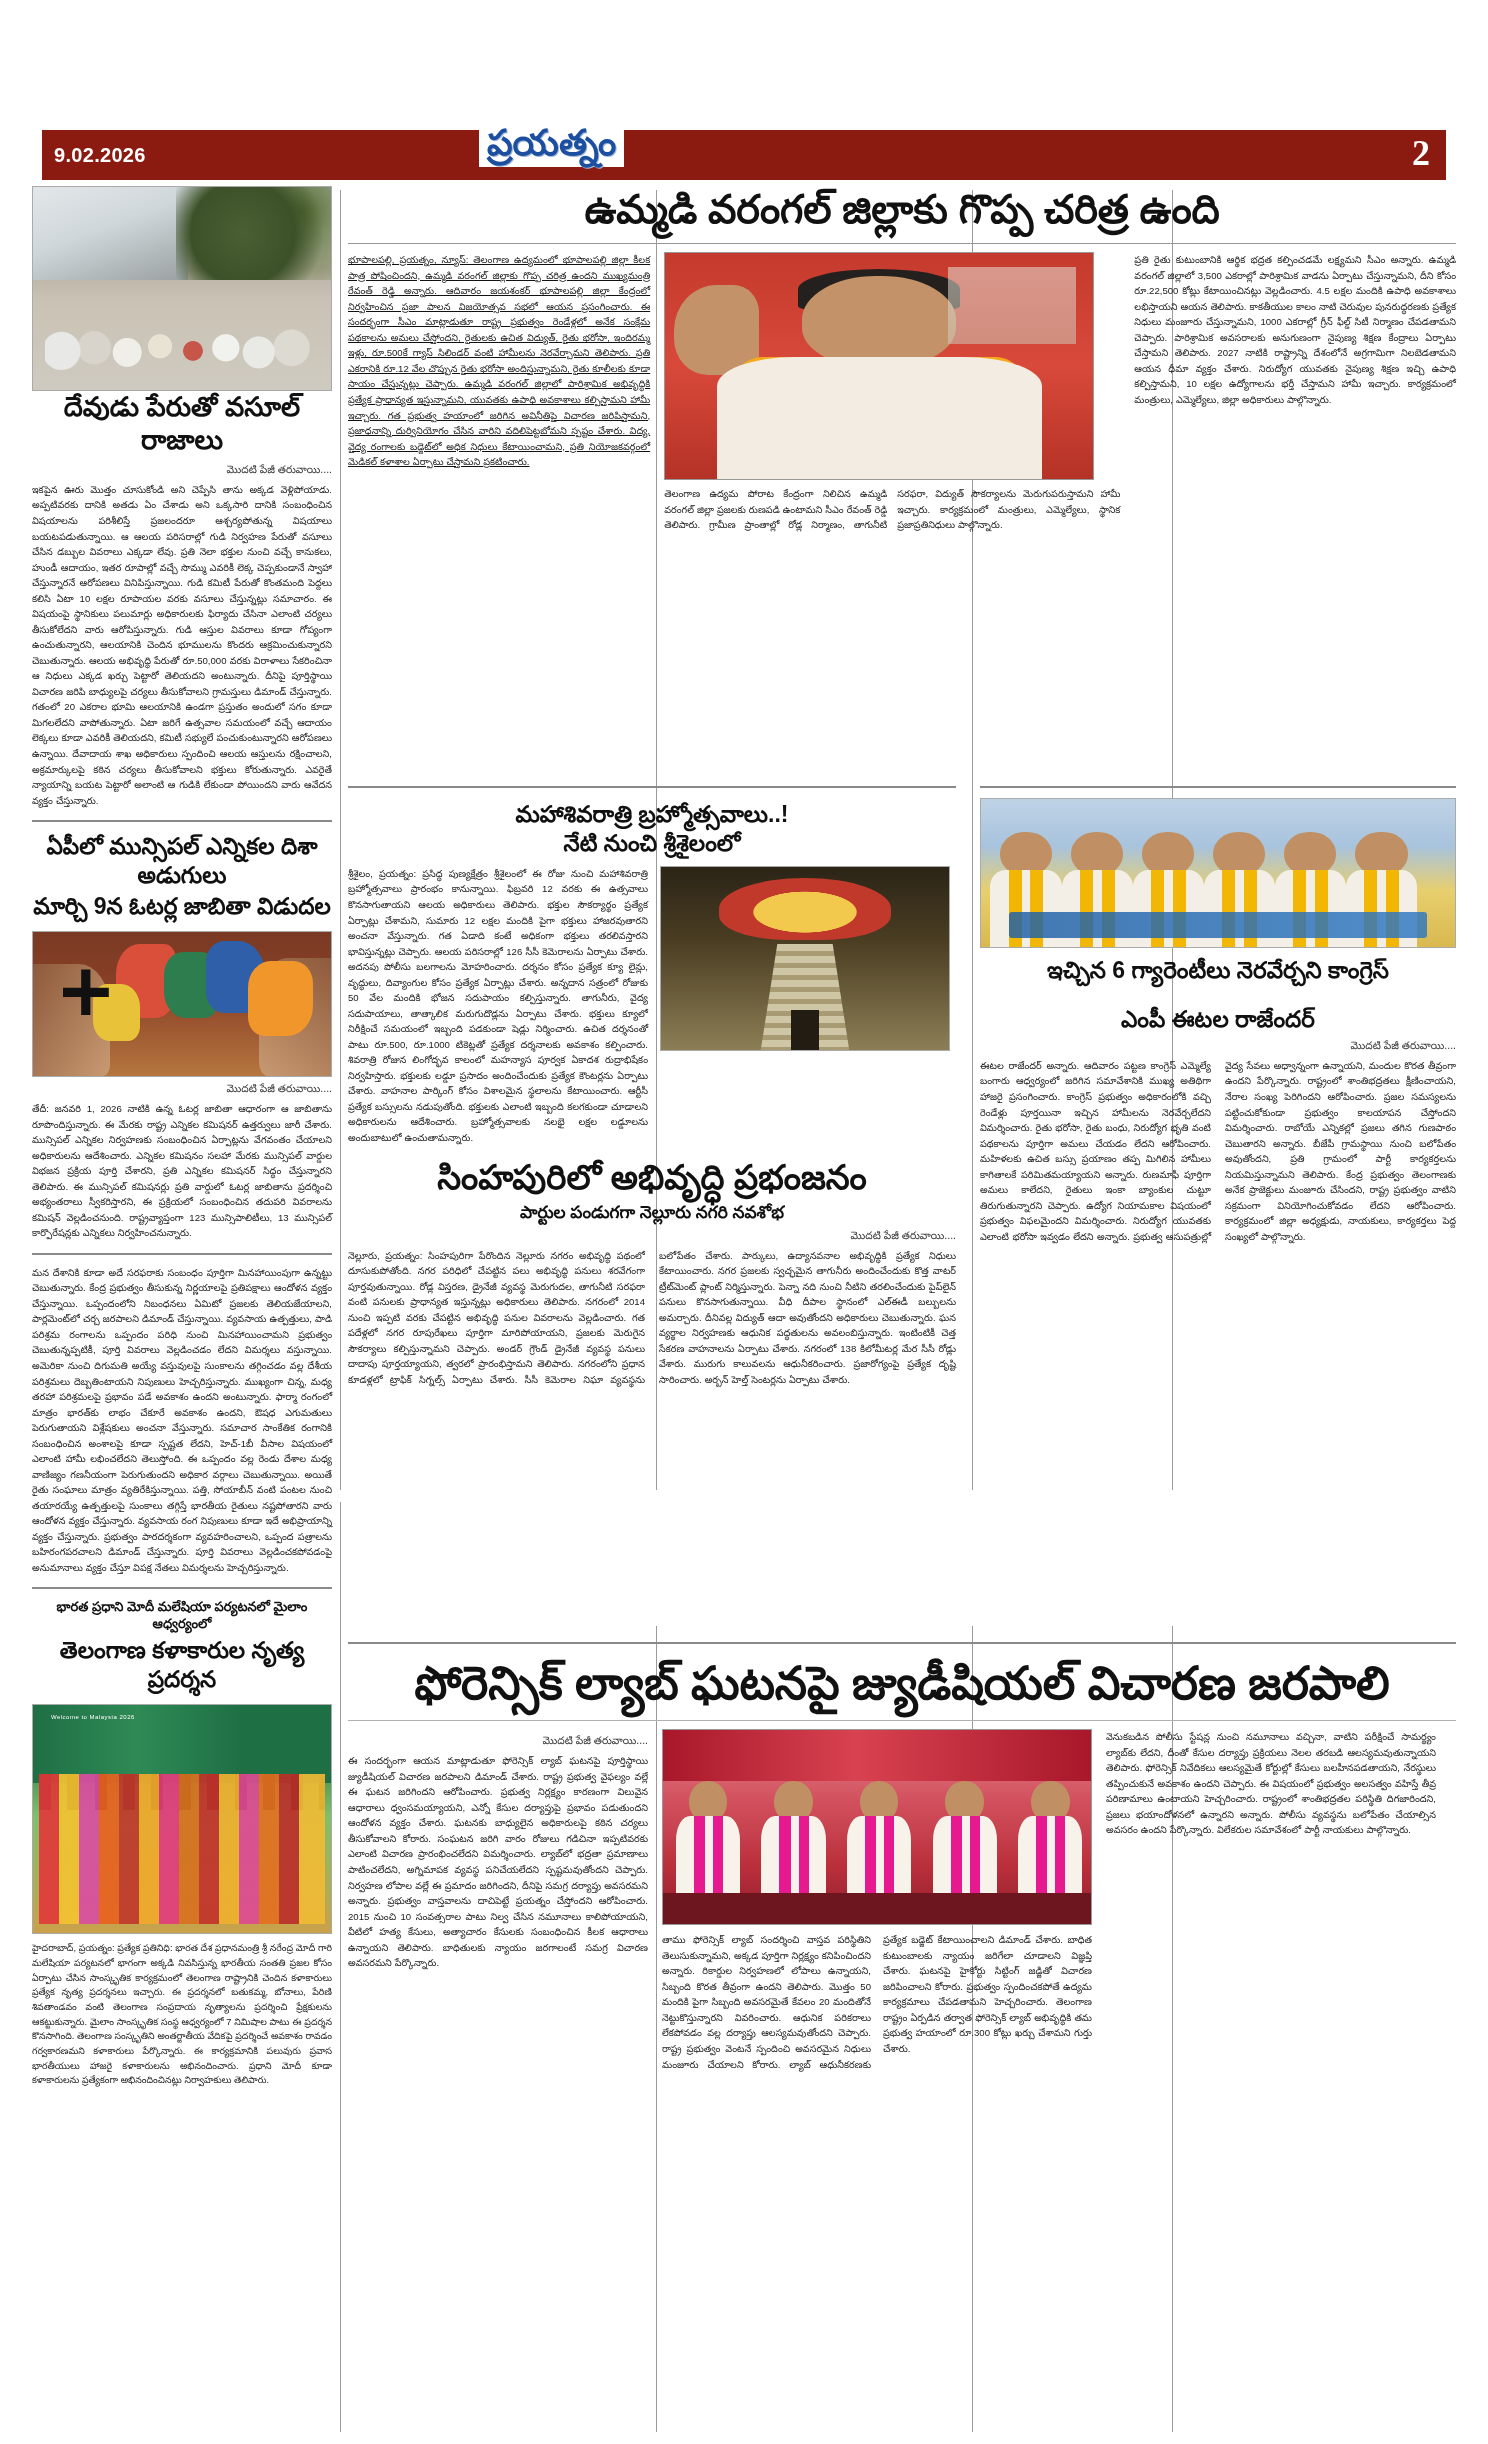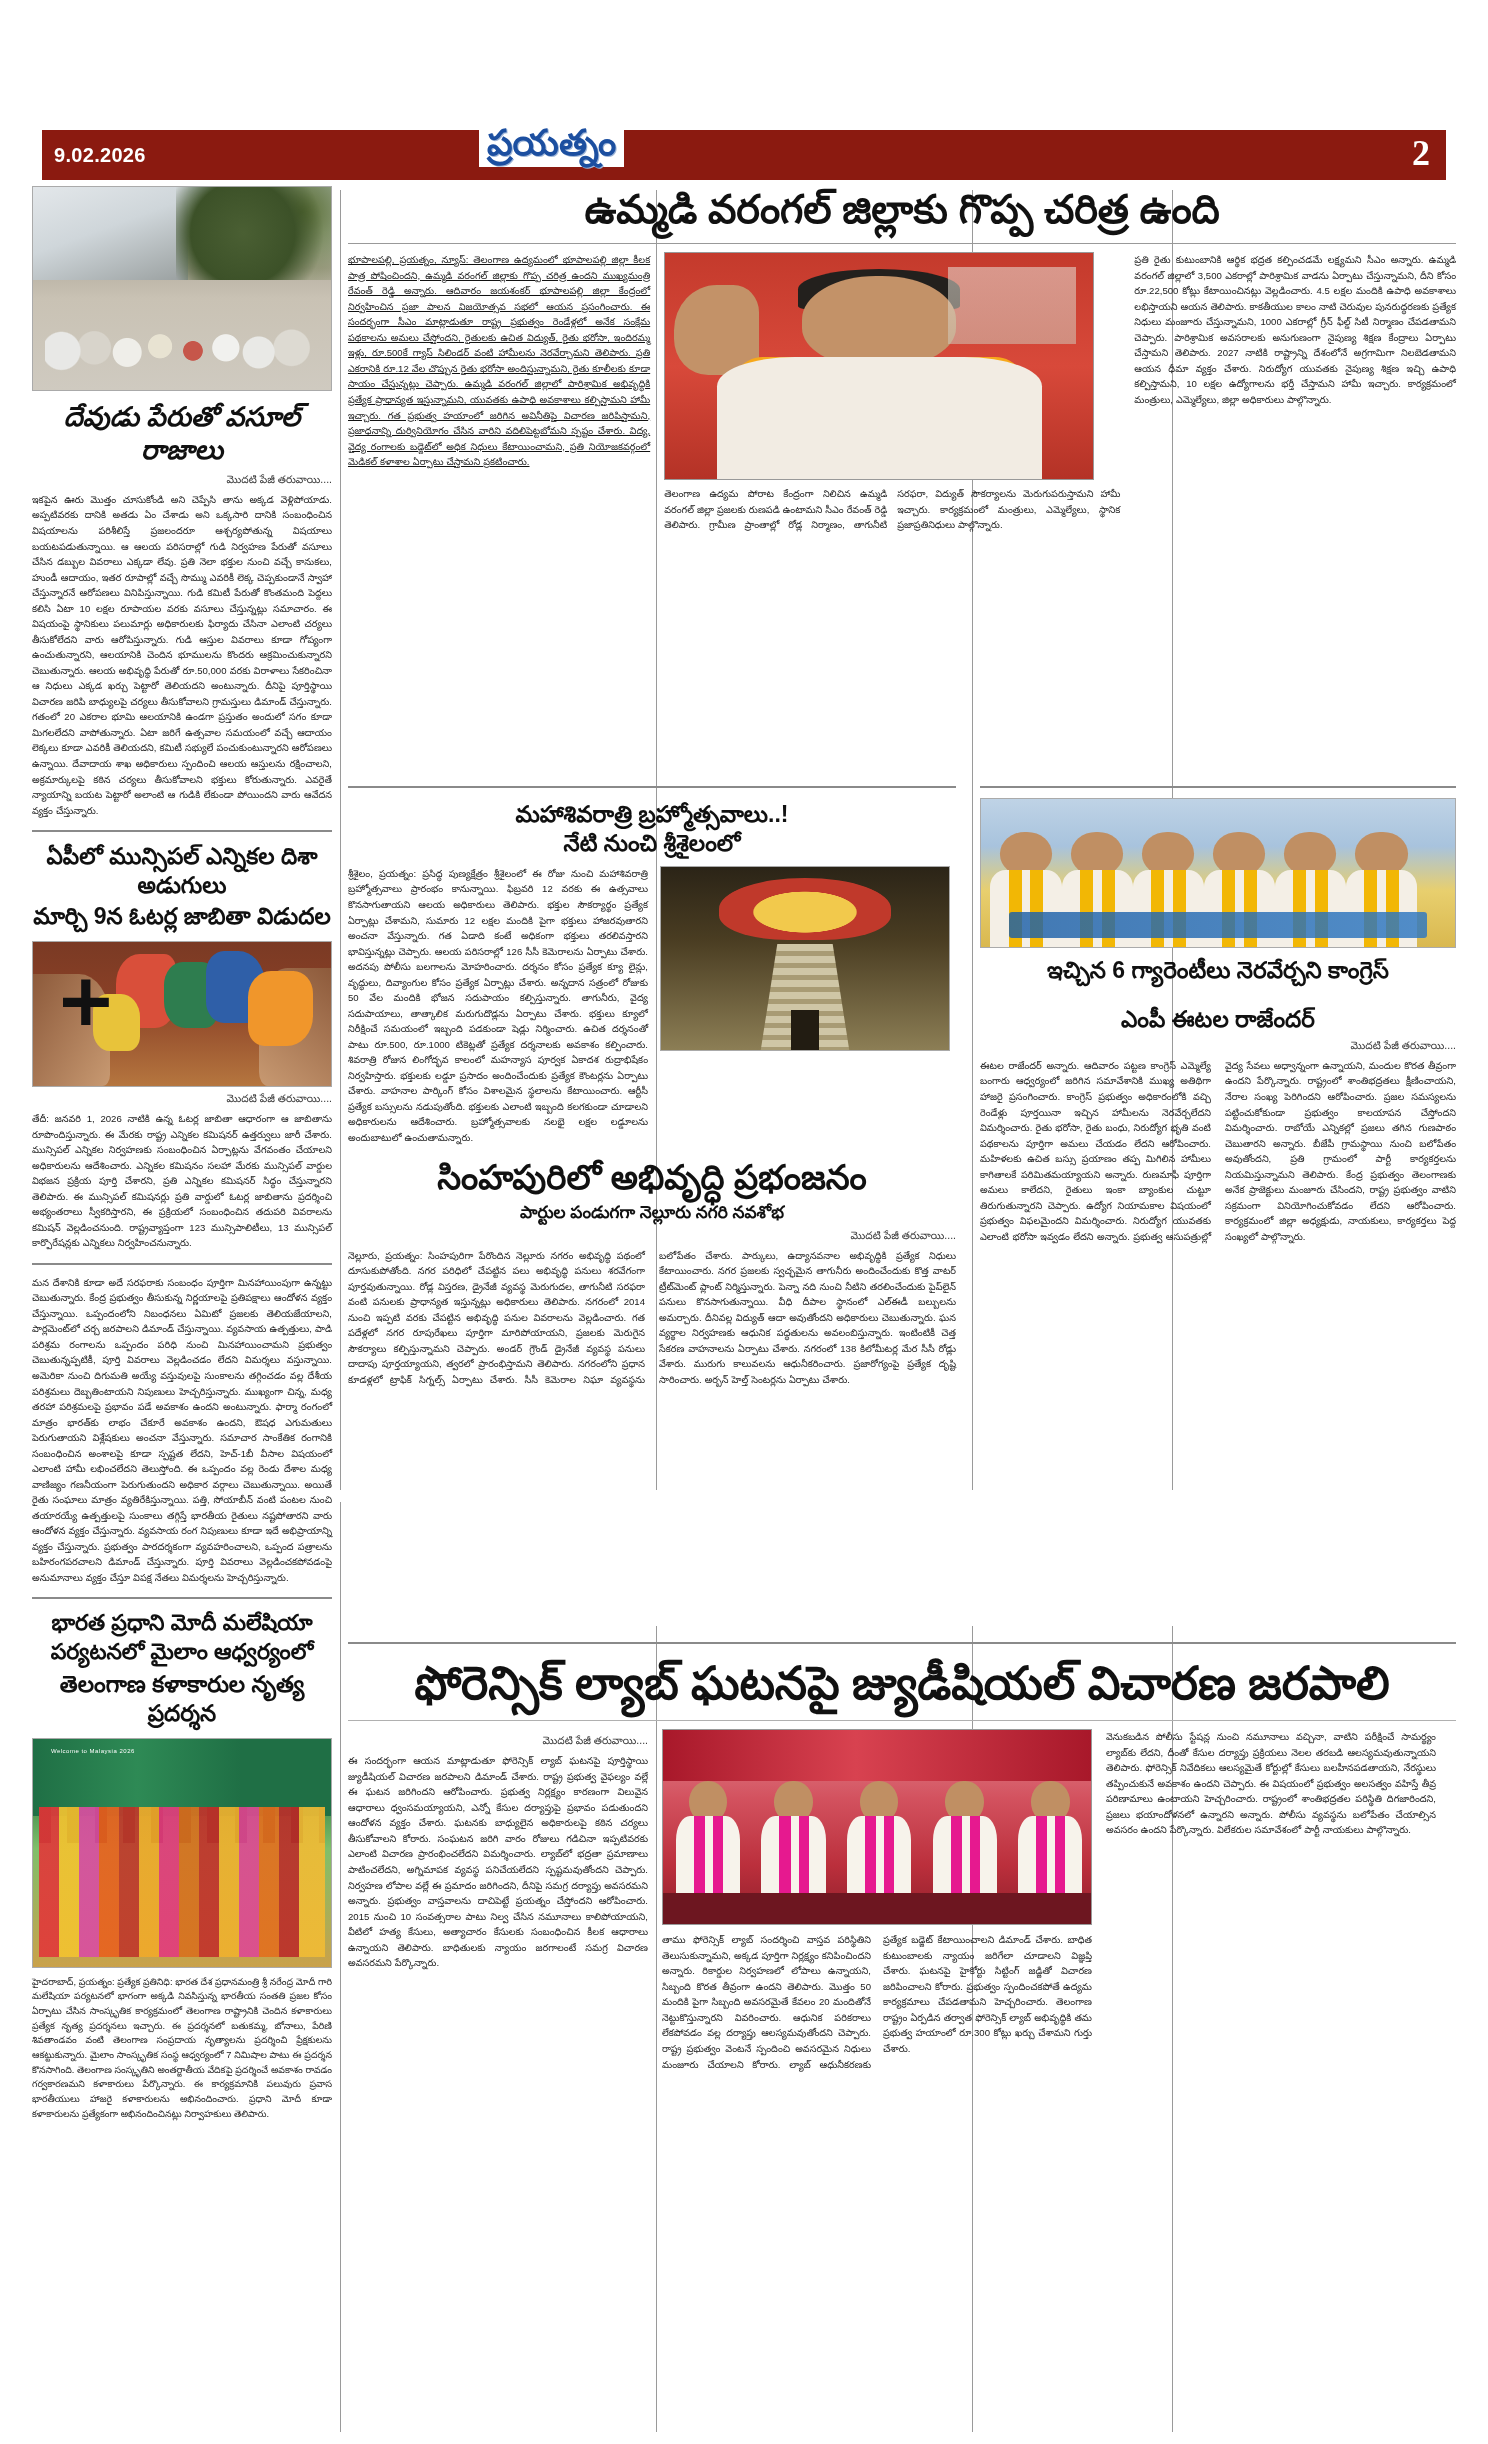--- a/index.html
+++ b/index.html
@@ -55,21 +55,21 @@
   }
   .hl-lg {
     font-size:27px; font-weight:bold; text-align:center; line-height:1.24;
     color:#111;
   }
   .hl-md {
     font-size:23px; font-weight:bold; text-align:center; line-height:1.26;
     color:#111;
   }
   .hl-sm {
-    font-size:22px; font-weight:bold; text-align:center; line-height:1.3;
+    font-size:13px; font-weight:bold; text-align:center; line-height:1.3;
     color:#111;
   }
   .contd {
     font-size:10.5px; text-align:right; color:#333; margin:5px 0 4px 0;
     font-style:normal;
   }
   .body-text {
     font-size:9.6px; line-height:1.62; text-align:justify; color:#1a1a1a;
     hyphens:auto; word-spacing:.3px;
   }
@@ -224,21 +224,21 @@
       </div>
     </div>
   </div>
 
   <div class="col-left">
 
     <div>
       <div class="photo ph-meeting" style="width:300px; height:205px; border:1px solid #aaa;">
         <div class="ph-crowd-row"></div>
       </div>
-      <div class="hl-lg" style="margin-top:10px;font-style:italic;">దేవుడు పేరుతో వసూల్ రాజాలు</div>
+      <div class="hl-lg" style="">దేవుడు పేరుతో వసూల్ రాజాలు</div>
       <div class="contd">మొదటి పేజీ తరువాయి....</div>
       <div class="body-text">ఇకపైన ఊరు మొత్తం చూసుకోండి అని చెప్పేసి తాను అక్కడ వెళ్లిపోయాడు. అప్పటివరకు దానికి అతడు ఏం చేశాడు అని ఒక్కసారి దానికి సంబంధించిన విషయాలను పరిశీలిస్తే ప్రజలందరూ ఆశ్చర్యపోతున్న విషయాలు బయటపడుతున్నాయి. ఆ ఆలయ పరిసరాల్లో గుడి నిర్వహణ పేరుతో వసూలు చేసిన డబ్బుల వివరాలు ఎక్కడా లేవు. ప్రతి నెలా భక్తుల నుంచి వచ్చే కానుకలు, హుండీ ఆదాయం, ఇతర రూపాల్లో వచ్చే సొమ్ము ఎవరికీ లెక్క చెప్పకుండానే స్వాహా చేస్తున్నారనే ఆరోపణలు వినిపిస్తున్నాయి. గుడి కమిటీ పేరుతో కొంతమంది పెద్దలు కలిసి ఏటా 10 లక్షల రూపాయల వరకు వసూలు చేస్తున్నట్లు సమాచారం. ఈ విషయంపై స్థానికులు పలుమార్లు అధికారులకు ఫిర్యాదు చేసినా ఎలాంటి చర్యలు తీసుకోలేదని వారు ఆరోపిస్తున్నారు. గుడి ఆస్తుల వివరాలు కూడా గోప్యంగా ఉంచుతున్నారని, ఆలయానికి చెందిన భూములను కొందరు ఆక్రమించుకున్నారని చెబుతున్నారు. ఆలయ అభివృద్ధి పేరుతో రూ.50,000 వరకు విరాళాలు సేకరించినా ఆ నిధులు ఎక్కడ ఖర్చు పెట్టారో తెలియదని అంటున్నారు. దీనిపై పూర్తిస్థాయి విచారణ జరిపి బాధ్యులపై చర్యలు తీసుకోవాలని గ్రామస్తులు డిమాండ్ చేస్తున్నారు. గతంలో 20 ఎకరాల భూమి ఆలయానికి ఉండగా ప్రస్తుతం అందులో సగం కూడా మిగలలేదని వాపోతున్నారు. ఏటా జరిగే ఉత్సవాల సమయంలో వచ్చే ఆదాయం లెక్కలు కూడా ఎవరికీ తెలియదని, కమిటీ సభ్యులే పంచుకుంటున్నారని ఆరోపణలు ఉన్నాయి. దేవాదాయ శాఖ అధికారులు స్పందించి ఆలయ ఆస్తులను రక్షించాలని, అక్రమార్కులపై కఠిన చర్యలు తీసుకోవాలని భక్తులు కోరుతున్నారు. ఎవరైతే న్యాయాన్ని బయట పెట్టారో అలాంటి ఆ గుడికి లేకుండా పోయిందని వారు ఆవేదన వ్యక్తం చేస్తున్నారు.</div>
     </div>
 
     <div class="rule-h" style="position:relative; margin:12px 0 10px 0; width:100%;"></div>
 
     <div>
       <div class="hl-md">ఏపీలో మున్సిపల్ ఎన్నికల దిశా అడుగులు</div>
       <div class="hl-md" style="margin-top:2px;">మార్చి 9న ఓటర్ల జాబితా విడుదల</div>
       <div class="photo ph-apmap" style="width:300px; height:146px; margin-top:10px; border:1px solid #aaa;">

